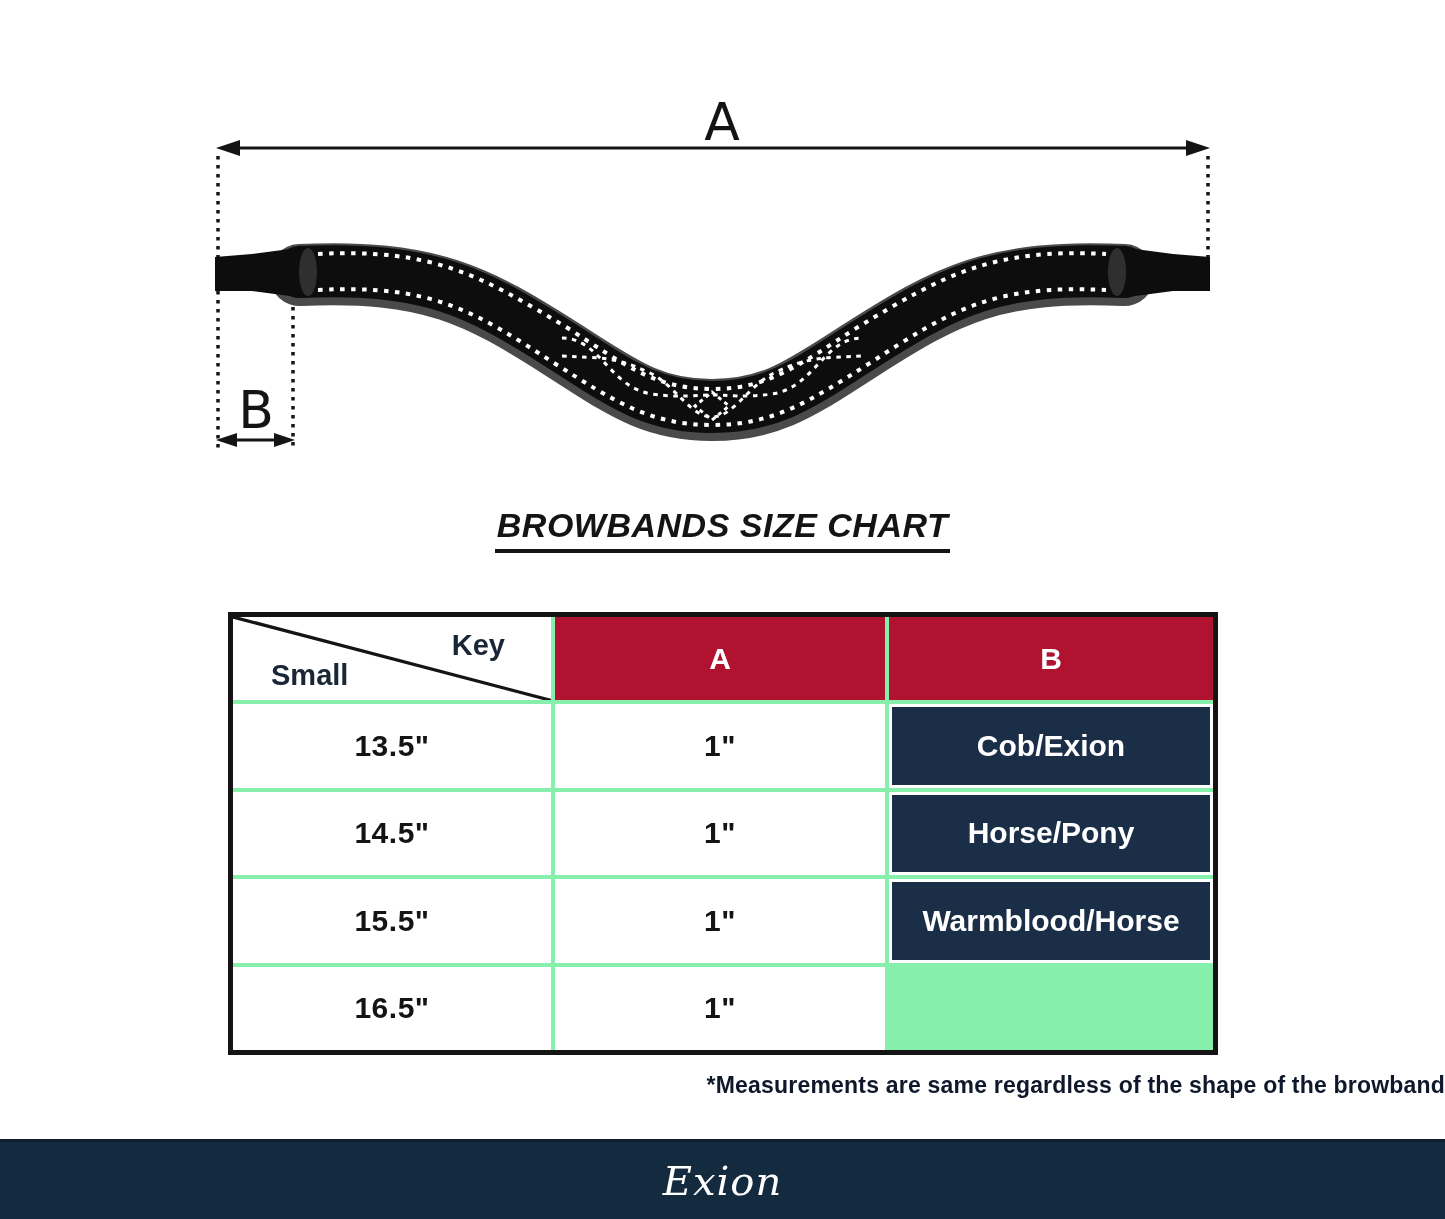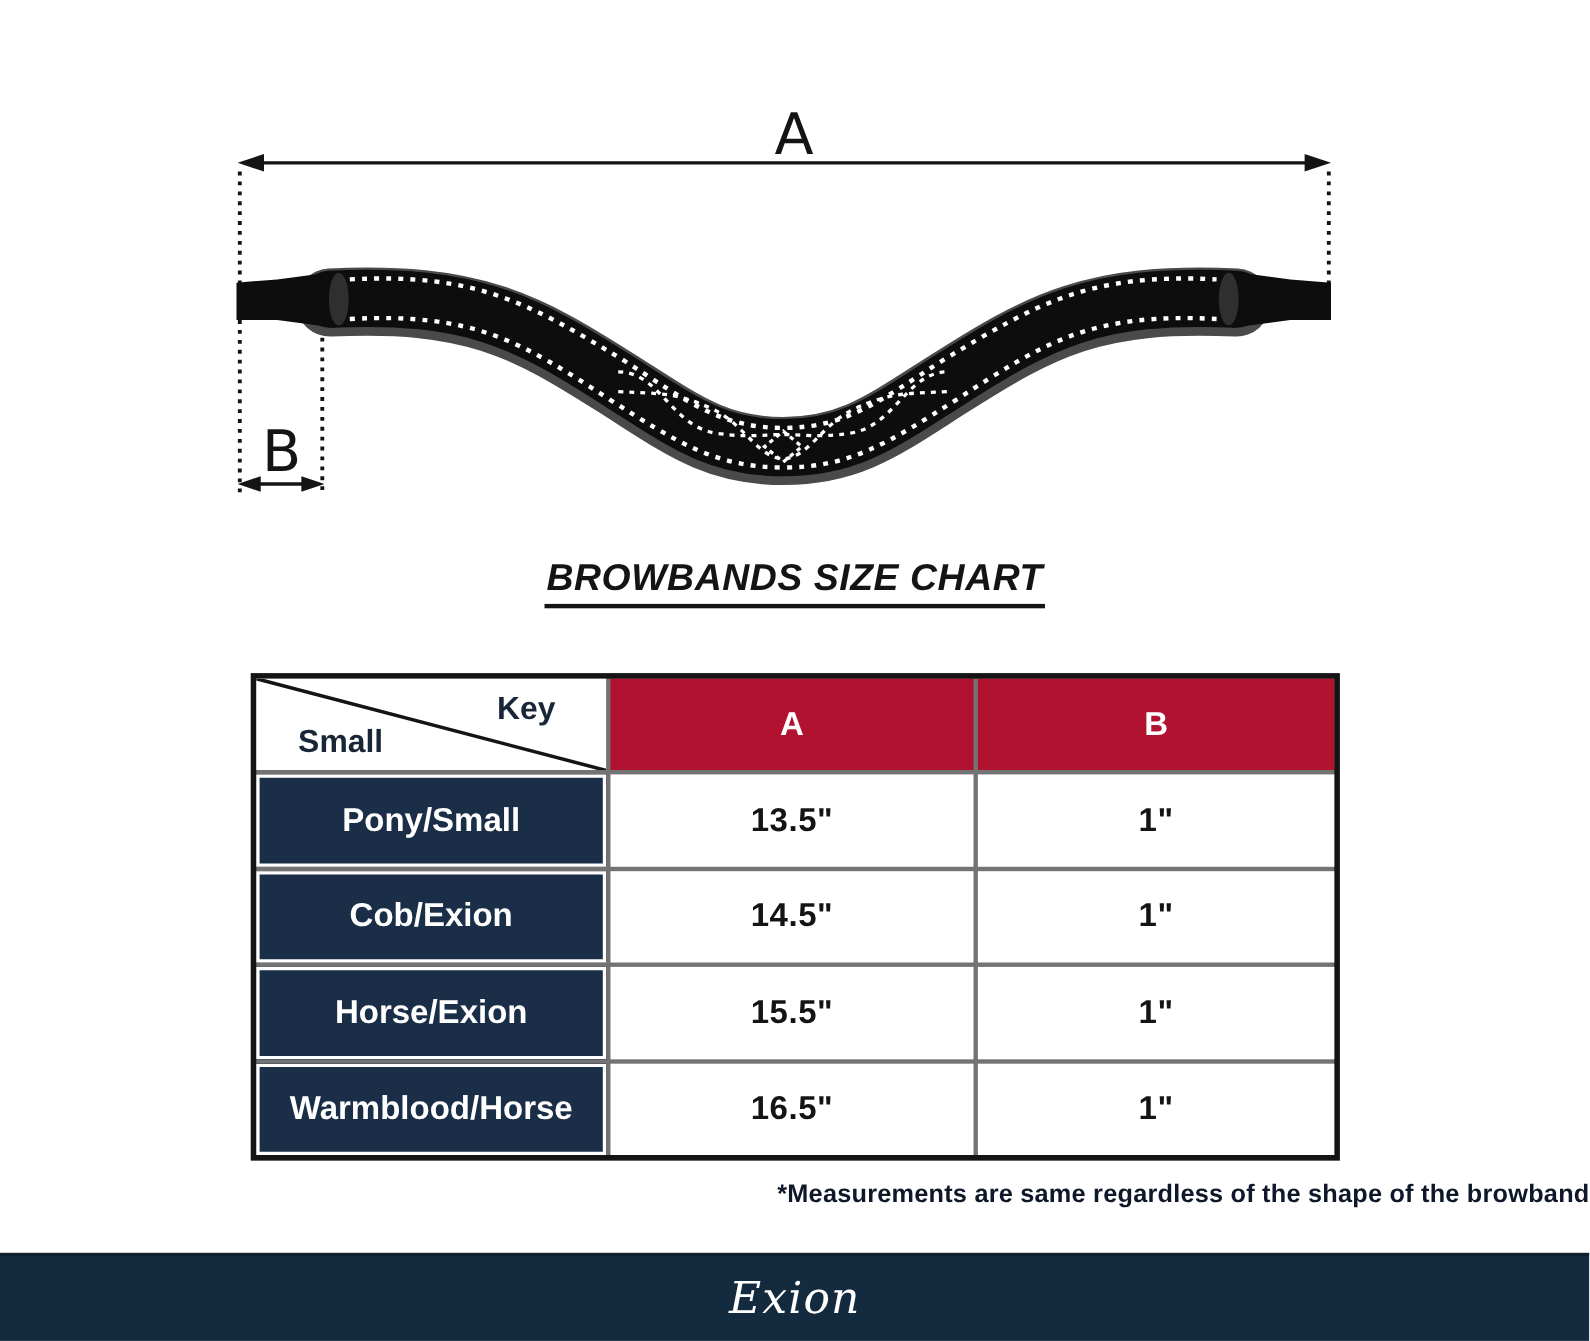--- a/index.html
+++ b/index.html
@@ -10,21 +10,21 @@
   .diagram-svg { position:absolute; left:0; top:0; }
 
   .title-wrap { position:absolute; top:506px; left:0; width:100%; text-align:center; }
   .title {
     display:inline-block; font-size:34px; font-weight:bold; color:#141414;
     letter-spacing:.5px; border-bottom:4px solid #141414; padding:0 2px 4px 2px;font-style:italic;
   }
 
   .size-table {
     position:absolute; left:228px; top:612px; width:990px; height:443px;
-    box-sizing:border-box; border:5px solid #141414; background:#737373;
+    box-sizing:border-box; border:5px solid #141414; background:#86efac;
     display:grid; grid-template-columns:318px 330px 1fr;
     grid-template-rows:repeat(5, 1fr); gap:4px;
   }
   .cell { display:flex; align-items:center; justify-content:center; font-weight:bold; }
   .cell.red  { background:#B0122F; color:#ffffff; font-size:30px; }
   .cell.navy { background:#1A2E47; color:#ffffff; font-size:30px; box-shadow:inset 0 0 0 3px #ffffff; }
   .cell.val  { background:#ffffff; color:#141414; font-size:30px; letter-spacing:.5px; }
   .cell.corner { background:#ffffff; position:relative; }
   .corner-diag { position:absolute; left:0; top:0; width:100%; height:100%; }
   .corner .key   { position:absolute; top:12px;  right:46px; font-size:29px; font-weight:bold; color:#182635; }
@@ -94,29 +94,28 @@
     <div class="cell corner">
       <svg class="corner-diag" viewBox="0 0 100 100" preserveAspectRatio="none">
         <line x1="0" y1="0" x2="100" y2="100" stroke="#141414" stroke-width="3.2" vector-effect="non-scaling-stroke"></line>
       </svg>
       <span class="key">Key</span>
       <span class="sizes">Small</span>
     </div>
     <div class="cell red">A</div>
     <div class="cell red">B</div>
 
-    <div class="cell navy">Pony/Small</div>
     <div class="cell val">13.5"</div>
     <div class="cell val">1"</div>
 
     <div class="cell navy">Cob/Exion</div>
     <div class="cell val">14.5"</div>
     <div class="cell val">1"</div>
 
-    <div class="cell navy">Horse/Exion</div>
+    <div class="cell navy">Horse/Pony</div>
     <div class="cell val">15.5"</div>
     <div class="cell val">1"</div>
 
     <div class="cell navy">Warmblood/Horse</div>
     <div class="cell val">16.5"</div>
     <div class="cell val">1"</div>
   </div>
 
   <div class="footnote">*Measurements are same regardless of the shape of the browband</div>
 

